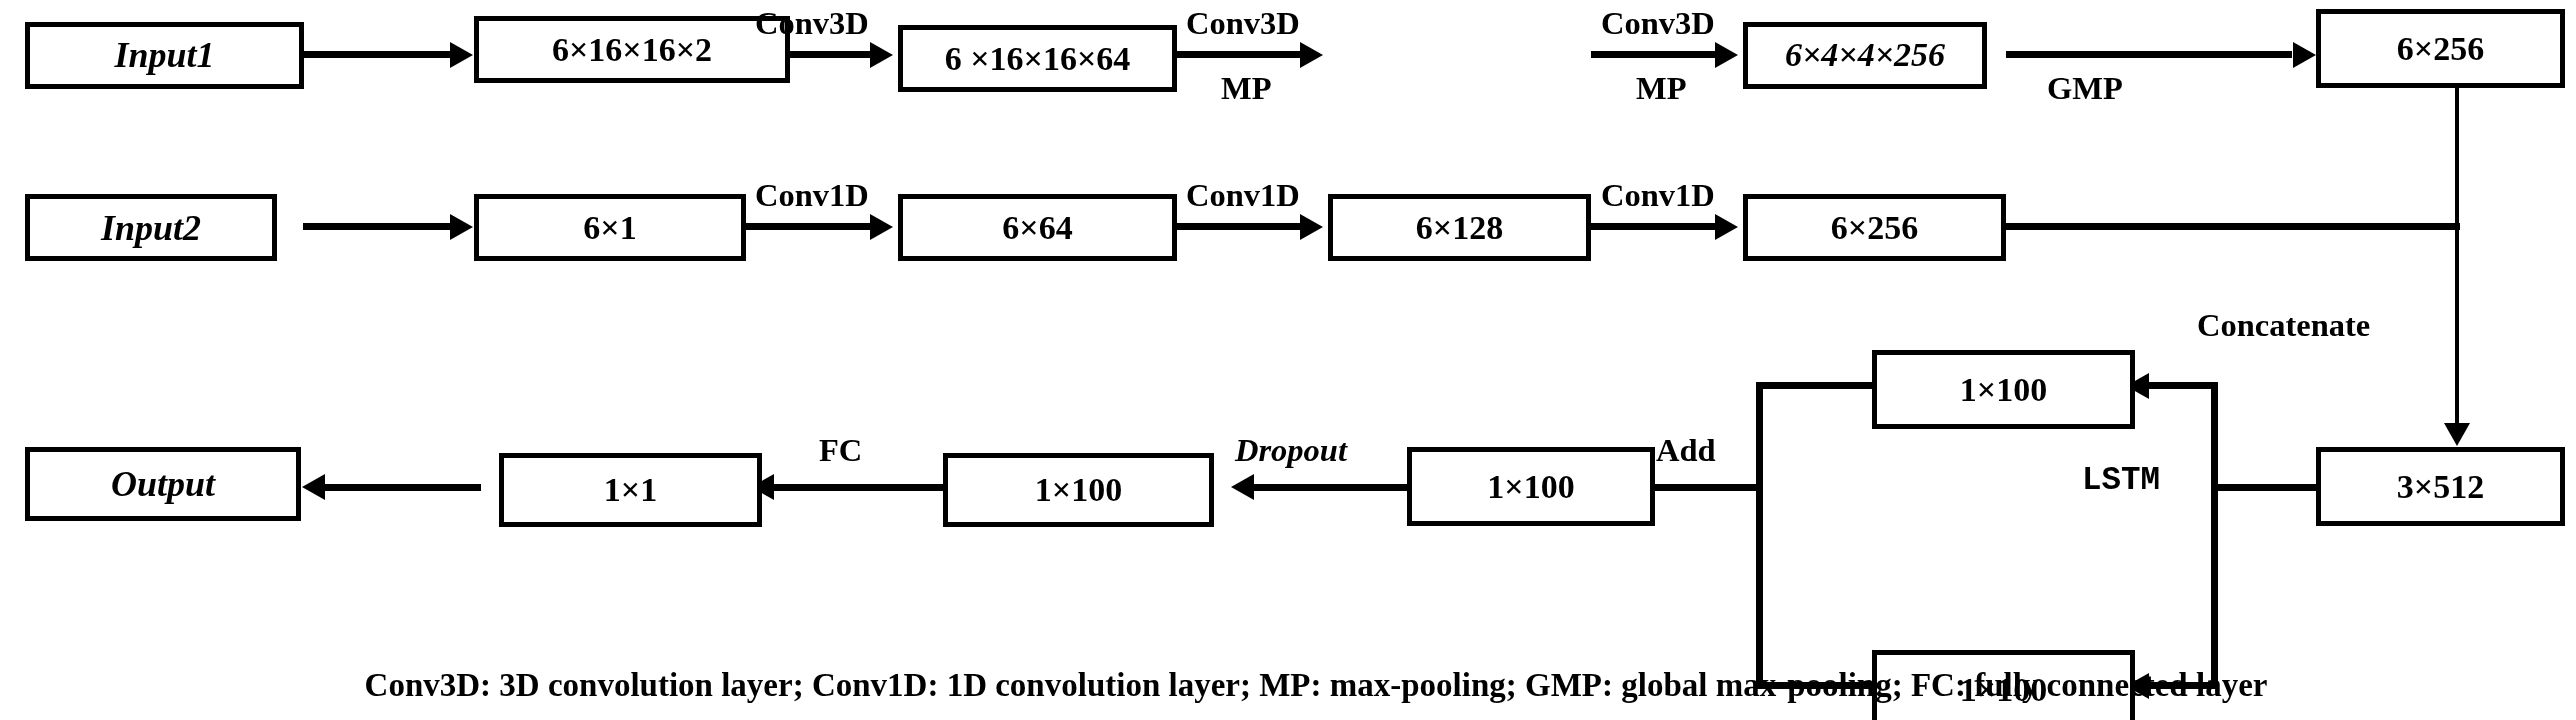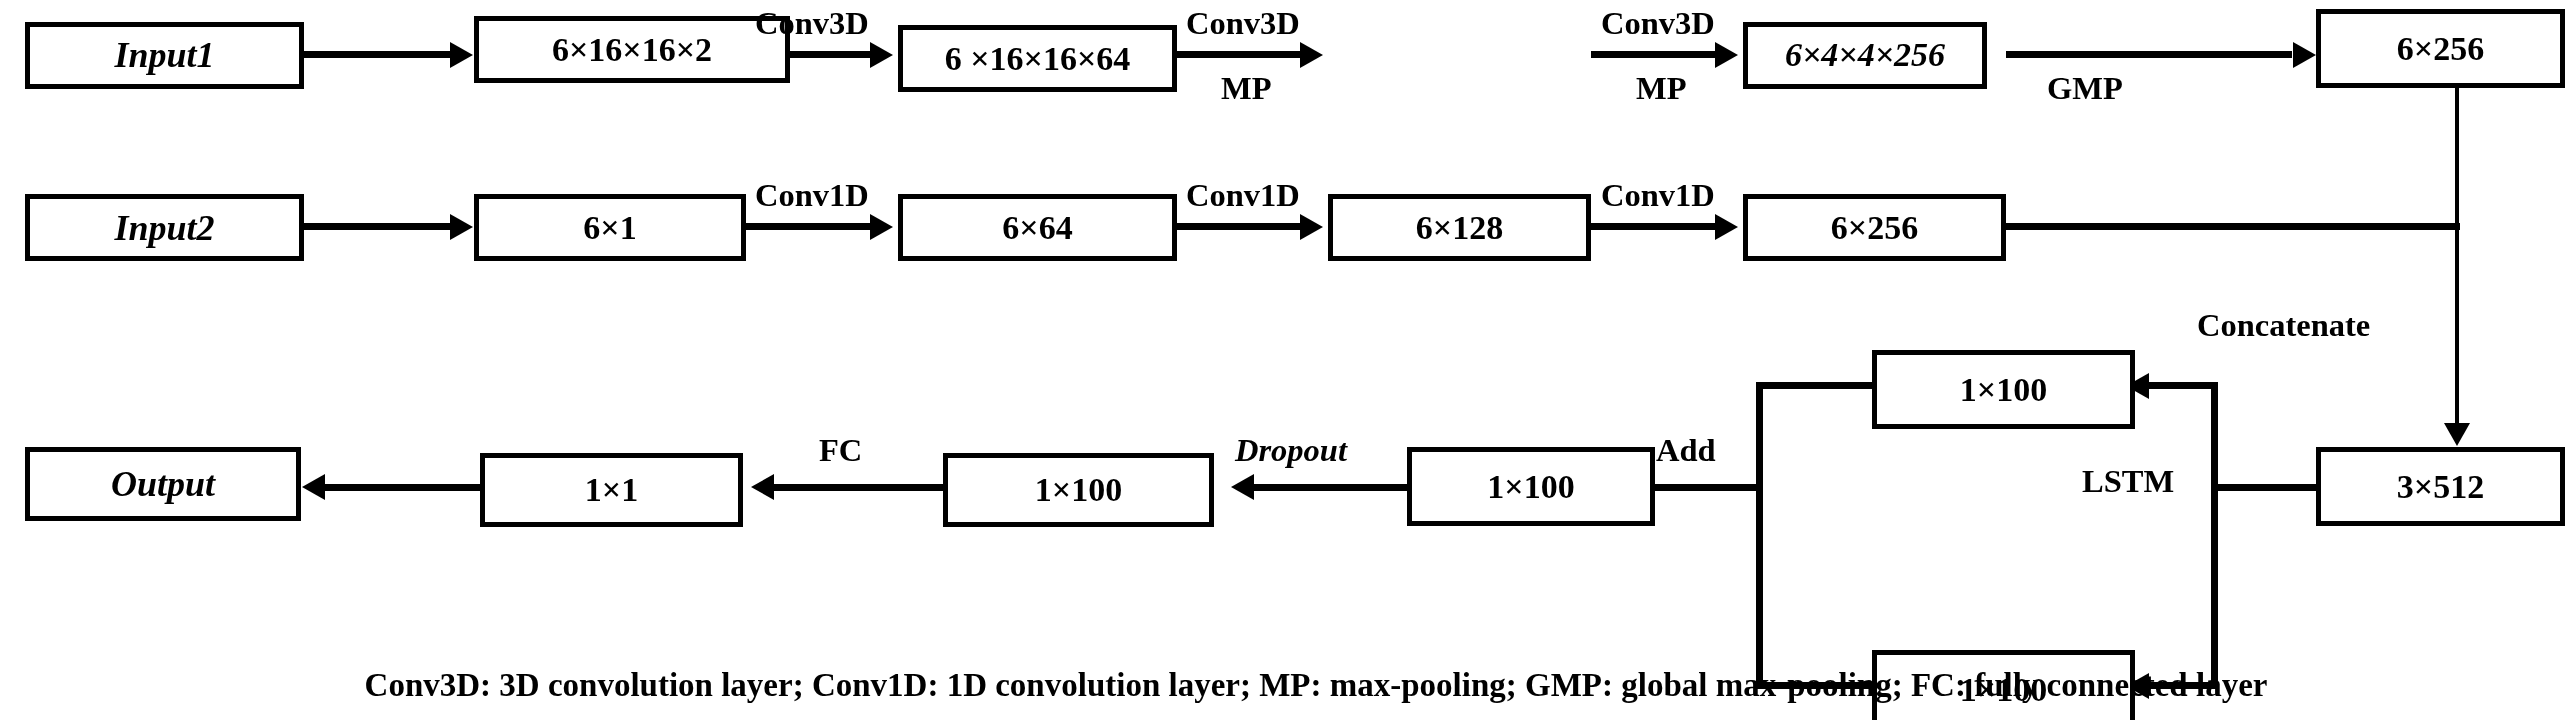--- a/index.html
+++ b/index.html
@@ -136,21 +136,21 @@
   <div class="elabel" style="left:1636px; top:71px;">MP</div>
 
   <div class="box" style="left:1743px; top:21.7px; width:244px; height:67px;font-style:italic;">6×4×4×256</div>
 
   <div class="hline" style="left:2006px; top:51px; width:286px;"></div>
   <div class="arr arr-r" style="left:2293px; top:42px;"></div>
   <div class="elabel" style="left:2047px; top:71px;">GMP</div>
 
   <div class="box" style="left:2316px; top:9.3px; width:249px; height:79px;">6×256</div>
 
-  <div class="box italic" style="left:25px; top:194px; width:279px; height:67px;">Input2</div>
+  <div class="box italic" style="left:25px; top:194px; width:252px; height:67px;">Input2</div>
 
   <div class="hline" style="left:303px; top:223px; width:147px;"></div>
   <div class="arr arr-r" style="left:450px; top:214px;"></div>
 
   <div class="box" style="left:474px; top:194px; width:272px; height:67px;">6×1</div>
 
   <div class="hline" style="left:746px; top:223px; width:124px;"></div>
   <div class="arr arr-r" style="left:870px; top:214px;"></div>
   <div class="elabel" style="left:755px; top:178px;">Conv1D</div>
 
@@ -182,21 +182,21 @@
   <div class="hline" style="left:2211px; top:484px; width:108px;"></div>
 
   <div class="vline" style="left:2211px; top:382px; height:307px;"></div>
 
   <div class="hline" style="left:2149px; top:382px; width:67px;"></div>
   <div class="arr arr-l" style="left:2126px; top:373px;"></div>
 
   <div class="hline" style="left:2149px; top:682px; width:67px;"></div>
   <div class="arr arr-l" style="left:2126px; top:673px;"></div>
 
-  <div class="elabel" style="left:2082px; top:464px;">LSTM</div>
+  <div class="elabel" style="left:2082px; top:464px;font-family:Liberation Mono, monospace;">LSTM</div>
 
   <div class="box" style="left:1872px; top:350px; width:263px; height:79px;">1×100</div>
 
   <div class="box" style="left:1872px; top:650px; width:263px; height:79px;">1×100</div>
 
   <div class="hline" style="left:1756px; top:382px; width:121px;"></div>
   <div class="hline" style="left:1756px; top:682px; width:121px;"></div>
   <div class="vline" style="left:1756px; top:382px; height:307px;"></div>
 
   <div class="hline" style="left:1643px; top:484px; width:118px;"></div>
@@ -208,21 +208,21 @@
   <div class="hline" style="left:1254px; top:484px; width:155px;"></div>
   <div class="arr arr-l" style="left:1231px; top:474px;"></div>
   <div class="elabel" style="left:1235px; top:433px;font-style:italic;">Dropout</div>
 
   <div class="box" style="left:943px; top:453px; width:271px; height:74px;">1×100</div>
 
   <div class="hline" style="left:774px; top:484px; width:170px;"></div>
   <div class="arr arr-l" style="left:751px; top:474px;"></div>
   <div class="elabel" style="left:819px; top:433px;">FC</div>
 
-  <div class="box" style="left:480px; top:453px; width:263px; height:74px;">1×1</div>
+  <div class="box" style="left:499px; top:453px; width:263px; height:74px;">1×1</div>
 
   <div class="hline" style="left:325px; top:484px; width:156px;"></div>
   <div class="arr arr-l" style="left:302px; top:474px;"></div>
 
   <div class="box italic" style="left:25px; top:447px; width:276px; height:74px;">Output</div>
 
   <div class="caption" style="top:667px;margin-left:28px;">Conv3D: 3D convolution layer; Conv1D: 1D convolution layer; MP: max-pooling; GMP: global max-pooling; FC: fully connected layer</div>
 
 </div>
 

